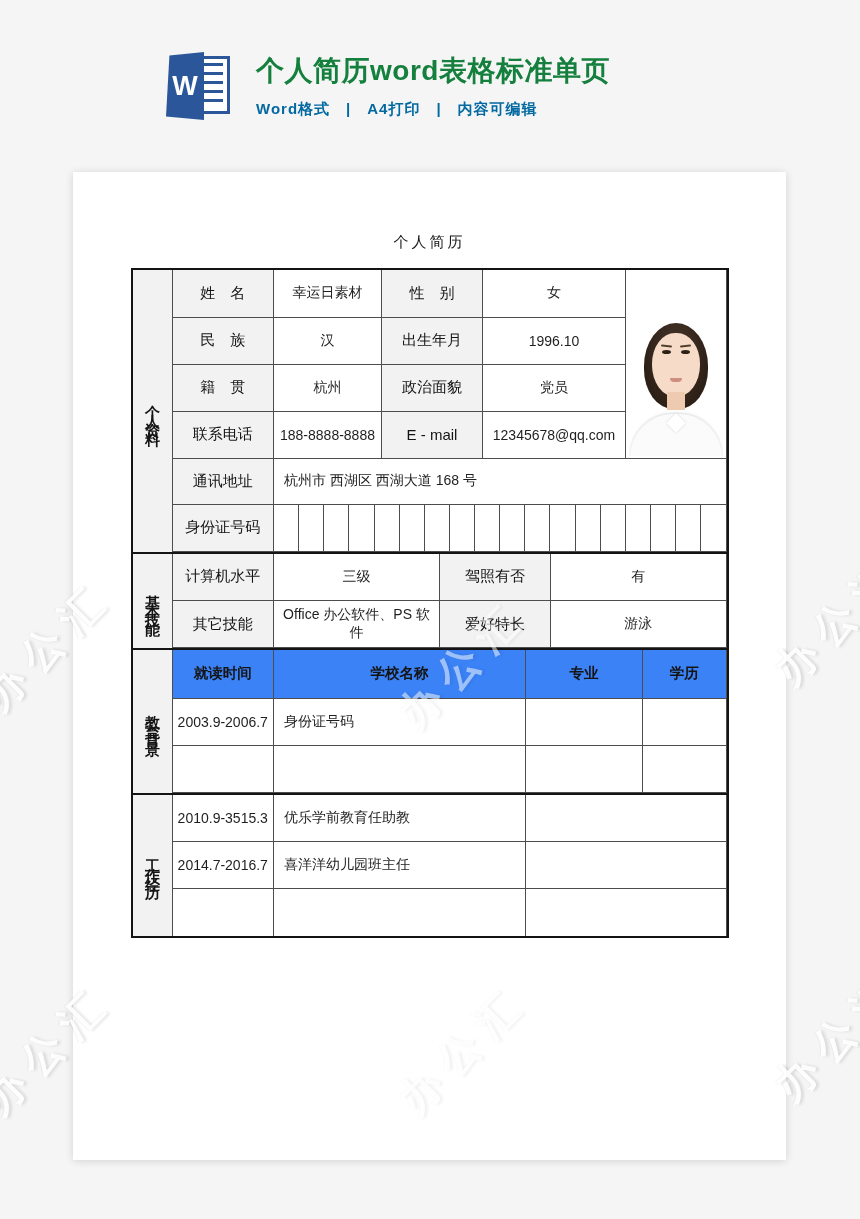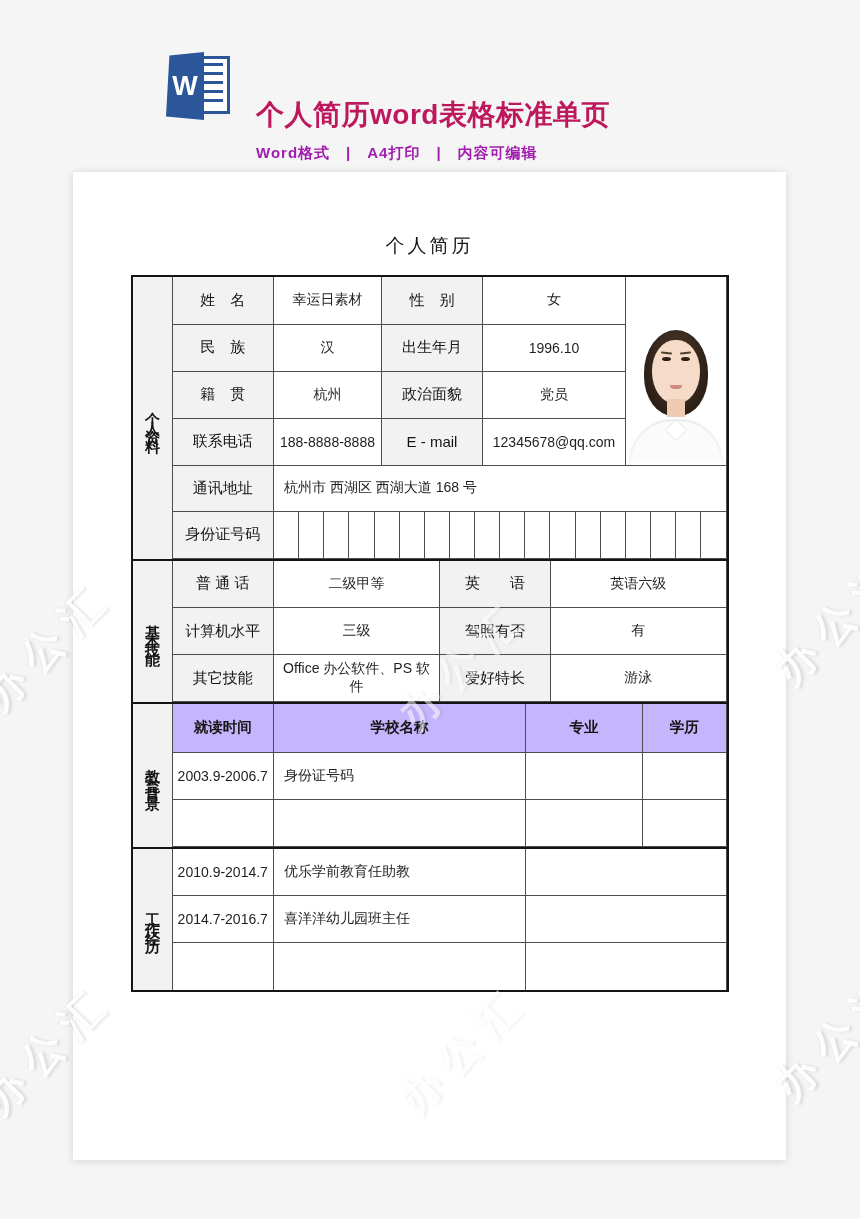--- a/index.html
+++ b/index.html
@@ -33,31 +33,31 @@
     position:absolute; left:4px; right:4px; top:4px; bottom:4px;
     background:repeating-linear-gradient(to bottom, #2b579a 0 3px, transparent 3px 9px);
   }
   .word-panel {
     position:absolute; left:0; top:0; width:38px; height:68px;
     background:#2b579a;
     clip-path:polygon(9% 5%, 100% 0, 100% 100%, 0 95%);
     display:flex; align-items:center; justify-content:center;
     color:#fff; font-weight:bold; font-size:27px;
   }
-  .hdr-title { font-size:28px; font-weight:bold; color:#be185d; letter-spacing:0.5px;margin-top:44px; }
-  .hdr-sub { margin-top:10px; font-size:15px; font-weight:bold; color:#a21caf; letter-spacing:1px; }
+  .hdr-title { font-size:28px; font-weight:bold; color:#15803d; letter-spacing:0.5px; }
+  .hdr-sub { margin-top:10px; font-size:15px; font-weight:bold; color:#0369a1; letter-spacing:1px; }
 
   
   .page {
     position:absolute; left:73px; top:172px; width:713px; height:988px;
     background:#fff; box-shadow:0 1px 8px rgba(0,0,0,0.14); z-index:1;
   }
   .doc-title {
     margin-top:61px; text-align:center;
-    font-size:19px; font-weight:400; color:#141414; letter-spacing:3px;
+    font-size:15px; font-weight:400; color:#141414; letter-spacing:3px;
   }
 
   
   .resume { width:598px; margin:16px auto 0; border:2px solid #141414; background:#fff; }
   .sec { display:flex; }
   .sec + .sec { border-top:2px solid #141414; }
   .side {
     flex:0 0 40px; background:#f2f2f2; border-right:1px solid #4d4d4d;
     display:flex; align-items:center; justify-content:center;
   }
@@ -67,21 +67,21 @@
   }
   .sec-content { flex:1; min-width:0; }
   table { width:100%; border-collapse:collapse; table-layout:fixed; }
   td {
     border-right:1px solid #4d4d4d; border-bottom:1px solid #4d4d4d;
     text-align:center; vertical-align:middle;
     font-size:14px; color:#1f1f1f; padding:0 4px; overflow:hidden;
   }
   .sec-work table tr:last-child td { border-bottom:none; }
   .lab { background:#f2f2f2; font-size:15px; color:#141414;margin-top:14px; }
-  .hdr-cell { background:#c4b5fd; font-weight:bold; font-size:14.5px; color:#141414; }
+  .hdr-cell { background:#3b82f6; font-weight:bold; font-size:14.5px; color:#141414; }
   .left { text-align:left; padding:0 10px; }
   .r47 { height:47px; } .r46 { height:46px; } .r48 { height:48px; }
 
   
   .photo-cell { position:relative; padding:0; }
   .photo-box { position:absolute; left:3px; right:3px; top:48px; bottom:2px; background:#fff; overflow:hidden; }
   .av-hair {
     position:absolute; top:5px; left:50%; transform:translateX(-50%);
     width:64px; height:86px; border-radius:50% 50% 46% 46%;
     background:radial-gradient(ellipse at 50% 35%, #4a372a 0%, #2d2017 72%);
@@ -238,26 +238,20 @@
       </div>
       <div class="sec-content">
         <table>
           <colgroup>
               <col style="width:101px">
               <col style="width:166px">
               <col style="width:111px">
               <col>
             </colgroup>
           <tbody>
-              <tr class="r47">
-            <td class="lab">普 通 话</td>
-            <td class="val">二级甲等</td>
-            <td class="lab">英　　语</td>
-            <td class="val">英语六级</td>
-          </tr>
           <tr class="r47">
             <td class="lab">计算机水平</td>
             <td class="val">三级</td>
             <td class="lab">驾照有否</td>
             <td class="val">有</td>
           </tr>
           <tr class="r47">
             <td class="lab">其它技能</td>
             <td class="val">Office 办公软件、PS 软件</td>
             <td class="lab">爱好特长</td>
@@ -310,21 +304,21 @@
       </div>
       <div class="sec-content">
         <table>
           <colgroup>
               <col style="width:101px">
               <col style="width:252px">
               <col>
             </colgroup>
           <tbody>
           <tr class="r47">
-            <td class="val">2010.9-2014.7</td>
+            <td class="val">2010.9-3515.3</td>
             <td class="val left">优乐学前教育任助教</td>
             <td class="val"></td>
           </tr>
           <tr class="r47">
             <td class="val">2014.7-2016.7</td>
             <td class="val left">喜洋洋幼儿园班主任</td>
             <td class="val"></td>
           </tr>
           <tr class="r47">
             <td class="val"></td>

